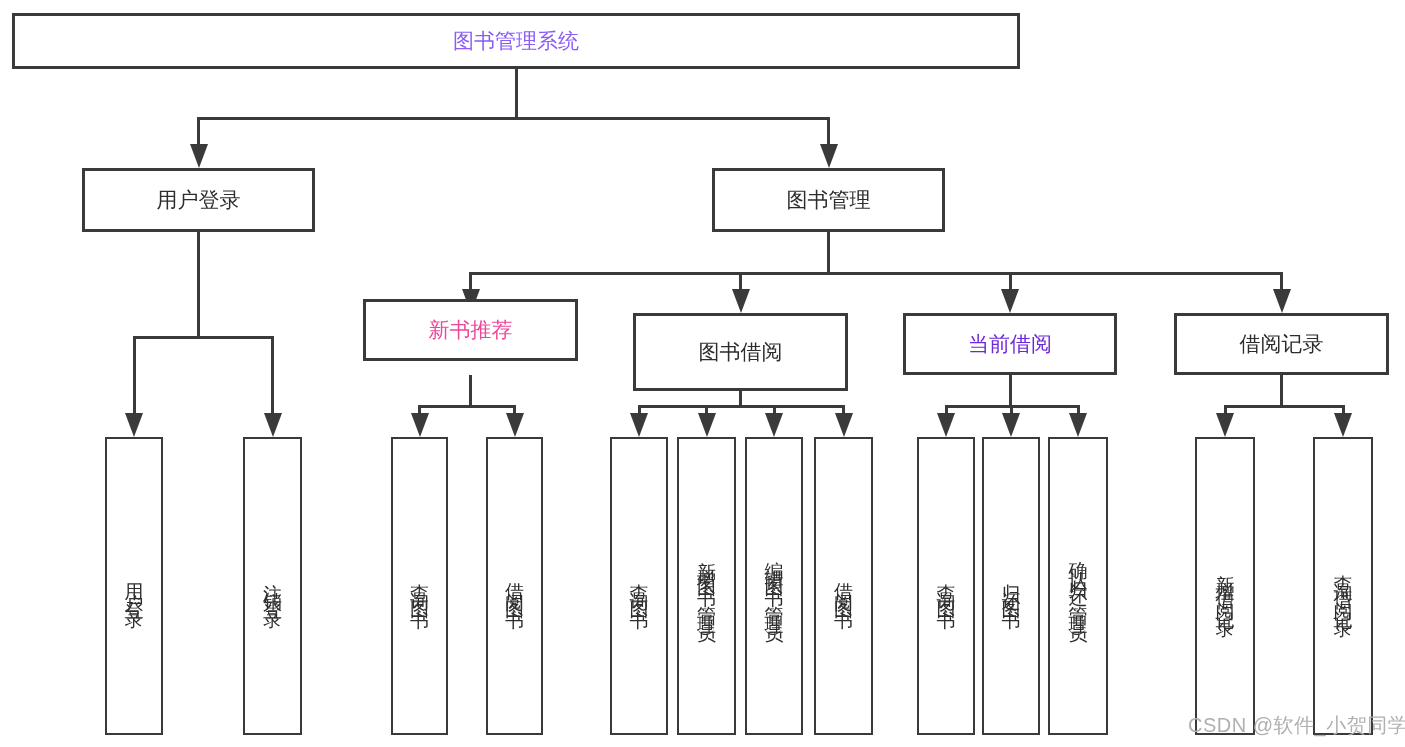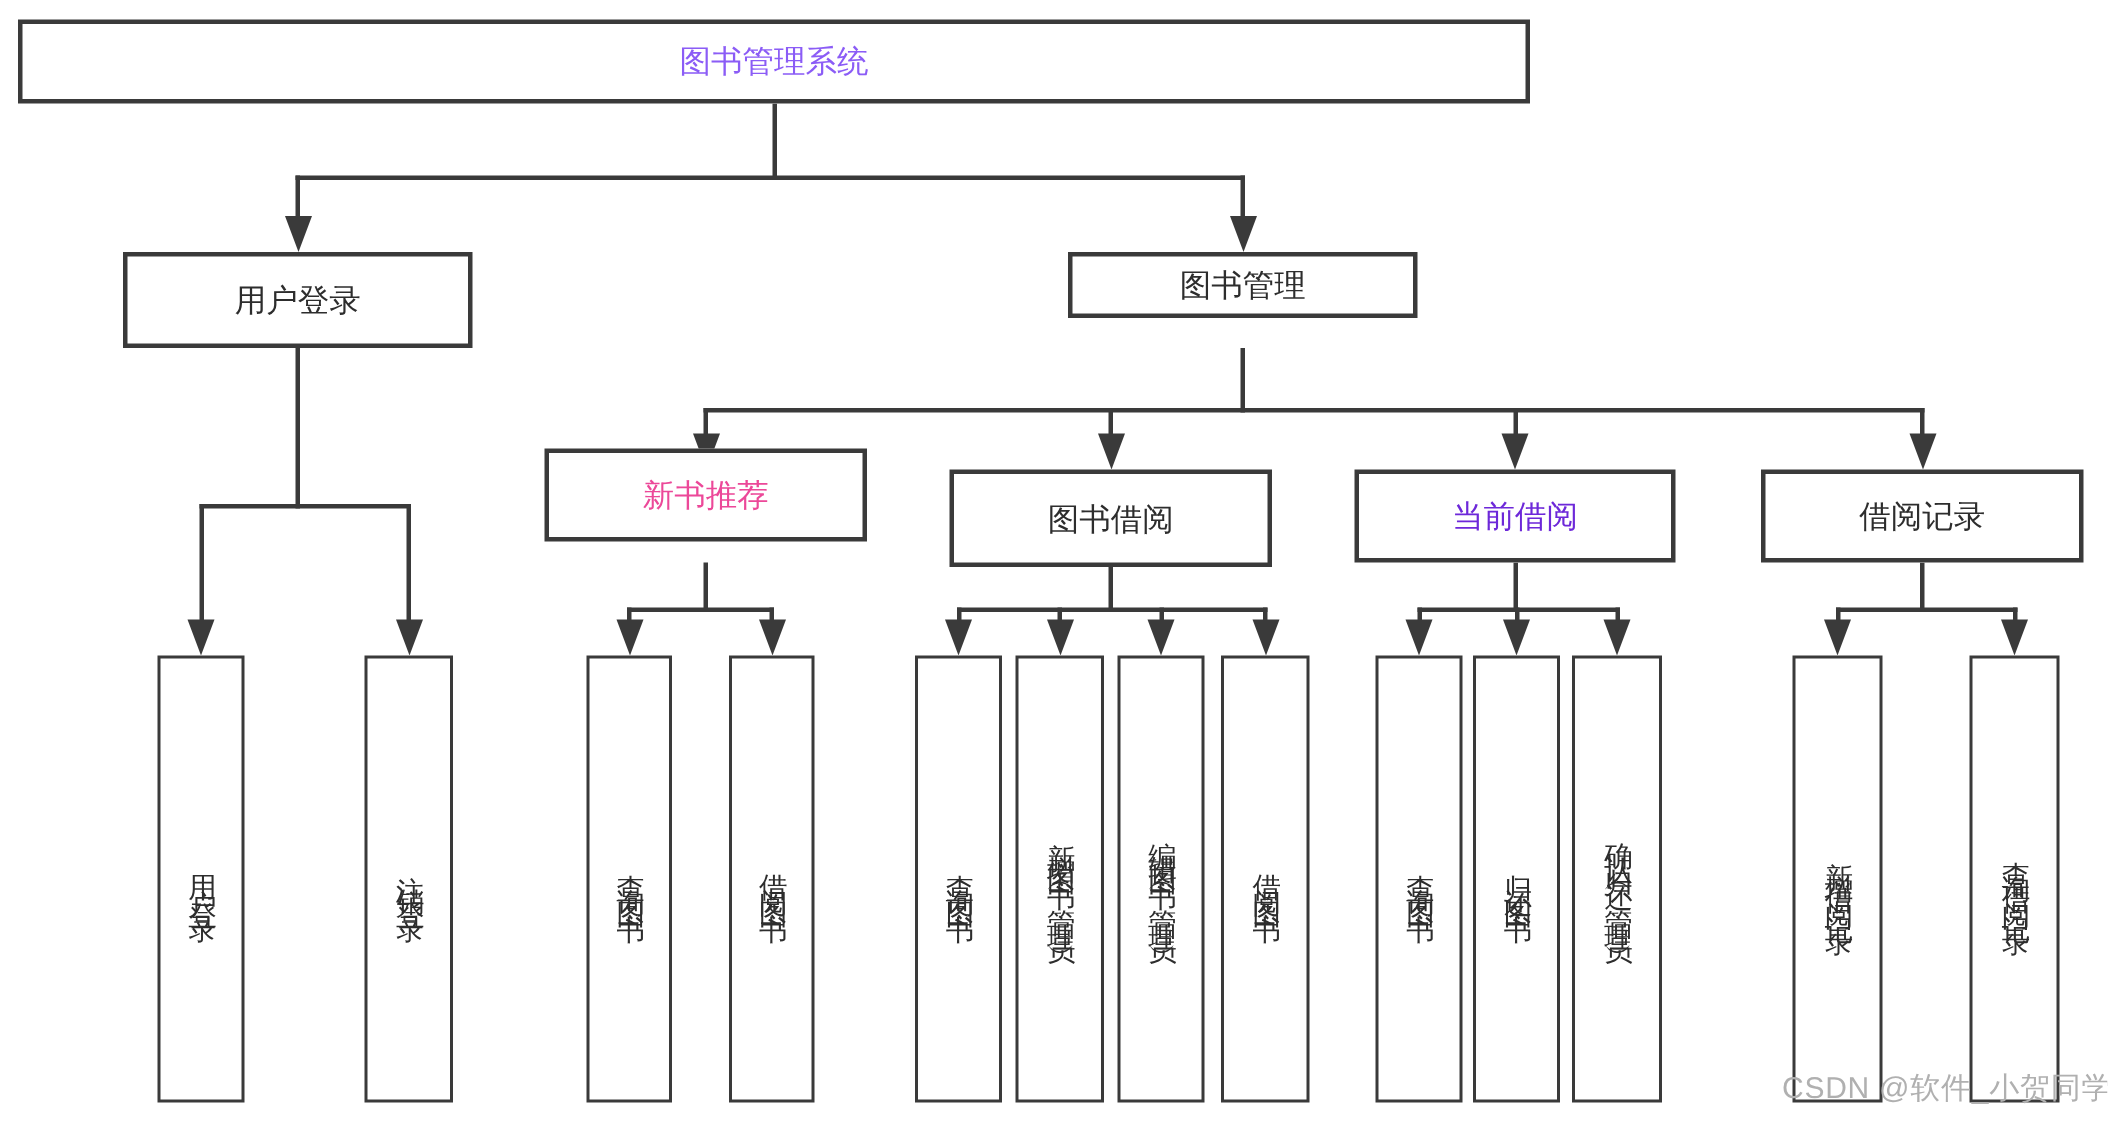--- a/index.html
+++ b/index.html
@@ -106,27 +106,27 @@
       <div class="vline" style="left: 1341.5px; top: 405px; width: 3px; height: 9px; background: rgb(58, 58, 58);"></div>
       <div class="arrowhead" style="left: 1334px; top: 413px; border-top-color: rgb(58, 58, 58);"></div>
     </div>
   <div id="nodes">
       <div class="node branch" style="left: 12px; top: 13px; width: 1008px; height: 56px; border-color: rgb(58, 58, 58); color: #8b5cf6;">
         <span class="htext">图书管理系统</span>
       </div>
       <div class="node branch" style="left: 82px; top: 168px; width: 233px; height: 64px; border-color: rgb(58, 58, 58); color: rgb(45, 45, 45);">
         <span class="htext">用户登录</span>
       </div>
-      <div class="node branch" style="left: 712px; top: 168px; width: 233px; height: 44px; border-color: rgb(58, 58, 58); color: rgb(45, 45, 45);">
+      <div class="node branch" style="left: 712px; top: 168px; width: 233px; height: 64px; border-color: rgb(58, 58, 58); color: rgb(45, 45, 45);">
         <span class="htext">图书管理</span>
       </div>
       <div class="node branch" style="left: 363px; top: 299px; width: 215px; height: 62px; border-color: rgb(58, 58, 58); color: #ec4899;">
         <span class="htext">新书推荐</span>
       </div>
-      <div class="node branch" style="left: 633px; top: 313px; width: 215px; height: 65px; border-color: rgb(58, 58, 58); color: rgb(45, 45, 45);">
+      <div class="node branch" style="left: 633px; top: 313px; width: 215px; height: 78px; border-color: rgb(58, 58, 58); color: rgb(45, 45, 45);">
         <span class="htext">图书借阅</span>
       </div>
       <div class="node branch" style="left: 903px; top: 313px; width: 214px; height: 62px; border-color: rgb(58, 58, 58); color: #6d28d9;">
         <span class="htext">当前借阅</span>
       </div>
       <div class="node branch" style="left: 1174px; top: 313px; width: 215px; height: 62px; border-color: rgb(58, 58, 58); color: rgb(45, 45, 45);">
         <span class="htext">借阅记录</span>
       </div>
       <div class="node leaf" style="left: 105px; top: 437px; width: 58px; height: 298px; border-color: rgb(58, 58, 58); color: rgb(45, 45, 45);">
         <span class="vtext">用户登录</span>

